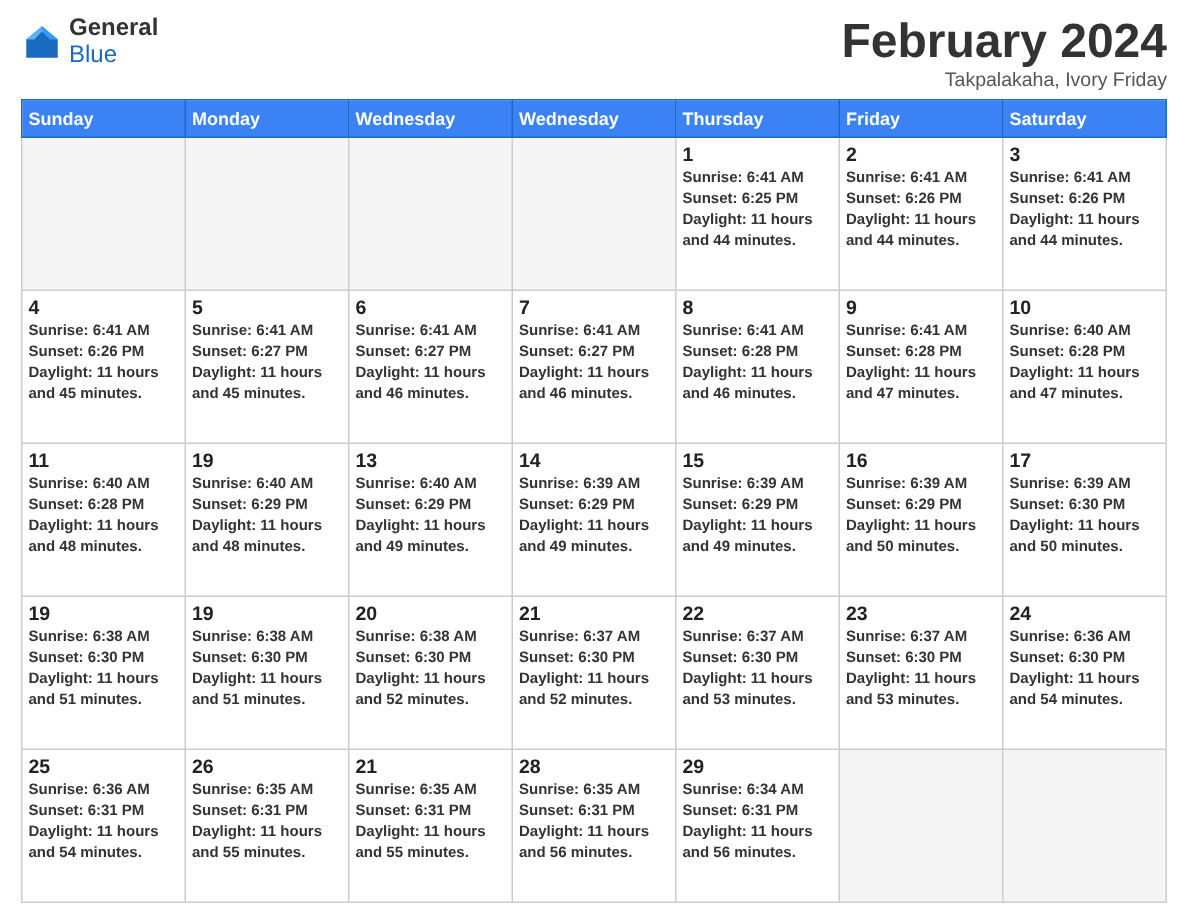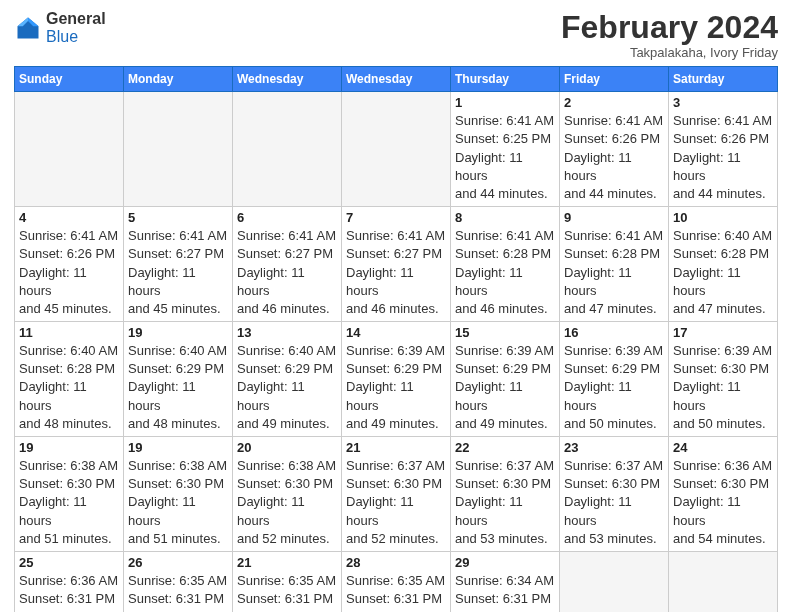--- a/index.html
+++ b/index.html
@@ -89,23 +89,24 @@
       background: #f5f5f5;
     }
     .day-num {
       font-size: 13px;
       font-weight: bold;
       color: #222;
       display: block;
       margin-bottom: 2px;
     }
     .day-info {
-      font-size: 13px;
+      font-size: 10px;
       color: #333;
       line-height: 1.4;
+      font-weight: bold;
     }
   </style>
 </head>
 <body>
 
 <div class="page">
   <div class="header">
     <div class="logo">
       <svg class="logo-icon" viewBox="0 0 32 32">
         <polygon points="16,4 28,14 28,28 4,28 4,14" fill="#1a6bbf"></polygon>

